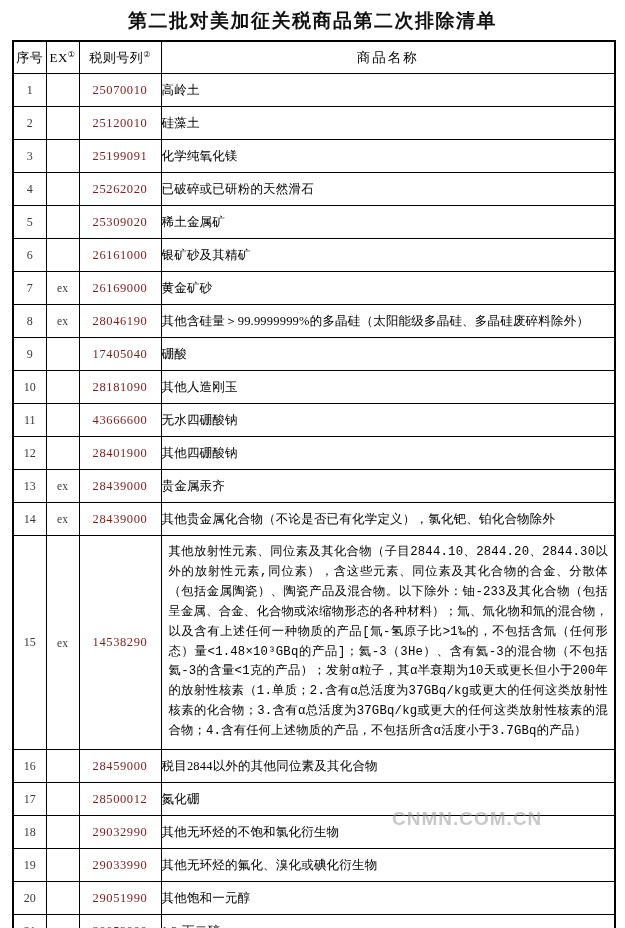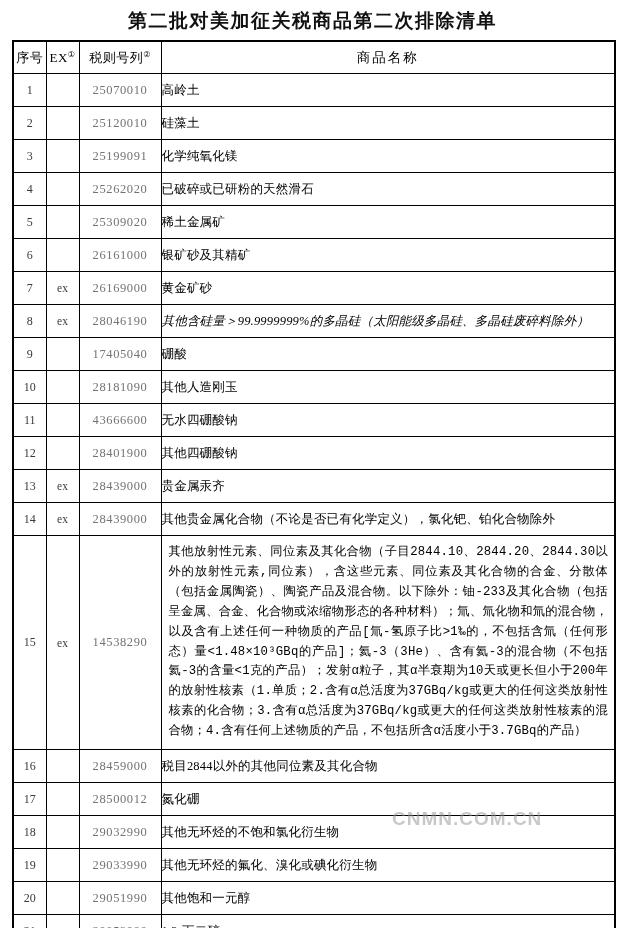--- a/index.html
+++ b/index.html
@@ -91,21 +91,21 @@
     text-align: center;
     font-size: 12px;
     color: #3a3a3a;
   }
   td.ex { font-size: 11.5px; }
 
   td.code {
     text-align: center;
     font-size: 12.5px;
     letter-spacing: 0.6px;
-    color: #737373;
+    color: #7f1d1d;
   }
 
   td.name {
     text-align: left;
     padding: 3px 5px 3px 7px;
     font-size: 12.5px;
     line-height: 1.5;
     letter-spacing: 0.2px;
   }
 
@@ -118,21 +118,20 @@
     line-height: 1.62;
     font-size: 12.3px;
     padding: 4px 6px 4px 7px;
     text-align: justify;
     text-justify: inter-character;
     font-family: Liberation Mono, monospace;
   }
 
   tr.two-line td.name {
     line-height: 1.45;
-    font-style: italic;
   }
 
   .wm {
     position: absolute;
     left: 392px;
     top: 808px;
     font-family: "Liberation Sans", "DejaVu Sans", sans-serif;
     font-size: 19px;
     font-weight: bold;
     letter-spacing: 1px;

